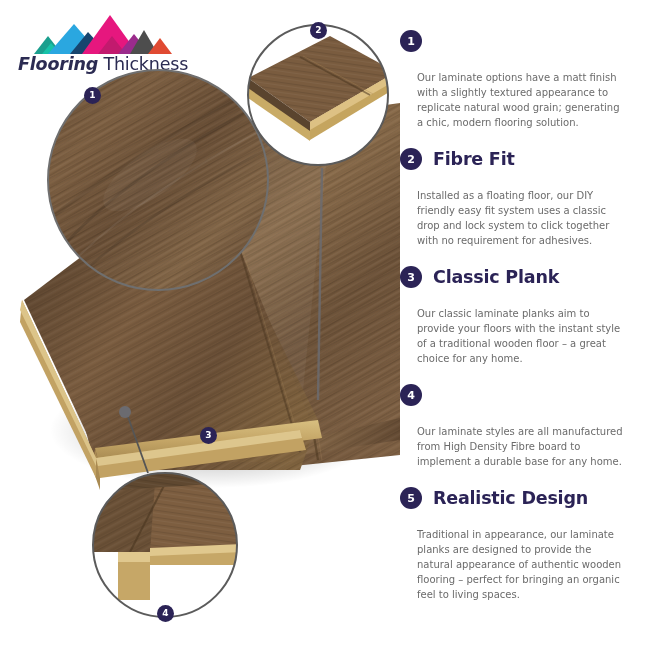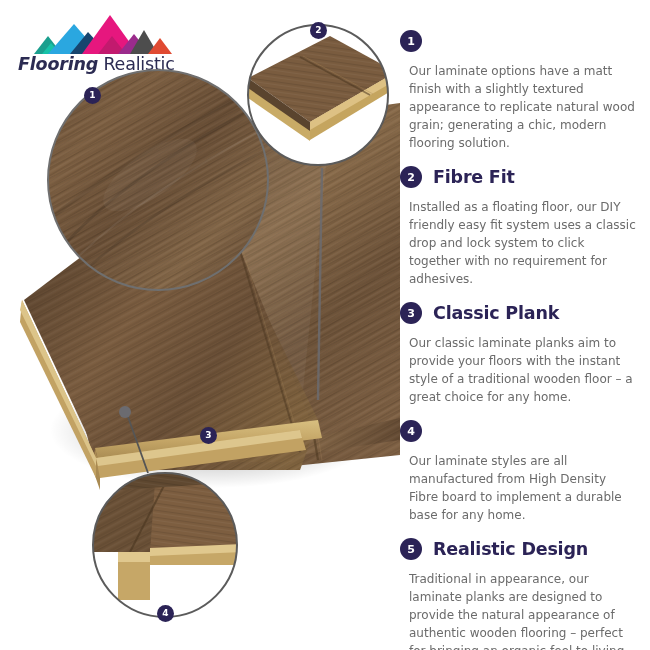--- a/index.html
+++ b/index.html
@@ -115,24 +115,24 @@
     margin-right: 11px;
   }
   .feature-title {
     font-size: 17.5px;
     font-weight: bold;
     color: #2b2356;
     letter-spacing: -0.2px;
     white-space: nowrap;
   }
   .feature-body {
-    font-size: 12px;
+    font-size: 10px;
     line-height: 1.50;
     color: #6b6b6b;
-    margin: 8px;
+    margin: 16px;
     padding-left: 1px;
   }
 </style>
 </head>
 <body>
 
 <div id="root">
 
   <div class="logo">
     <svg class="logo-mark" viewBox="0 0 145 42">
@@ -148,21 +148,21 @@
 
       <path d="M68 40 L82 22 L96 40 Z" fill="#c21a6e"></path>
 
       <path d="M88 40 L104 20 L120 40 Z" fill="#9b2b8c"></path>
 
       <path d="M100 40 L114 16 L128 40 Z" fill="#4d4d4d"></path>
 
       <path d="M118 40 L130 24 L142 40 Z" fill="#e04a32"></path>
     </svg>
     <div class="logo-text">
-      <span class="w1">Flooring</span><span>&nbsp;</span><span class="w2">Realistic</span>
+      <span class="w1">Flooring</span><span>&nbsp;</span><span class="w2">Thickness</span>
     </div>
   </div>
 
   <svg class="art" viewBox="0 0 400 650">
     <defs>
 
       <linearGradient id="woodA" x1="0" y1="0" x2="1" y2="1">
         <stop offset="0%" stop-color="#6d5238"></stop>
         <stop offset="25%" stop-color="#7e6042"></stop>
         <stop offset="50%" stop-color="#6a4f36"></stop>

